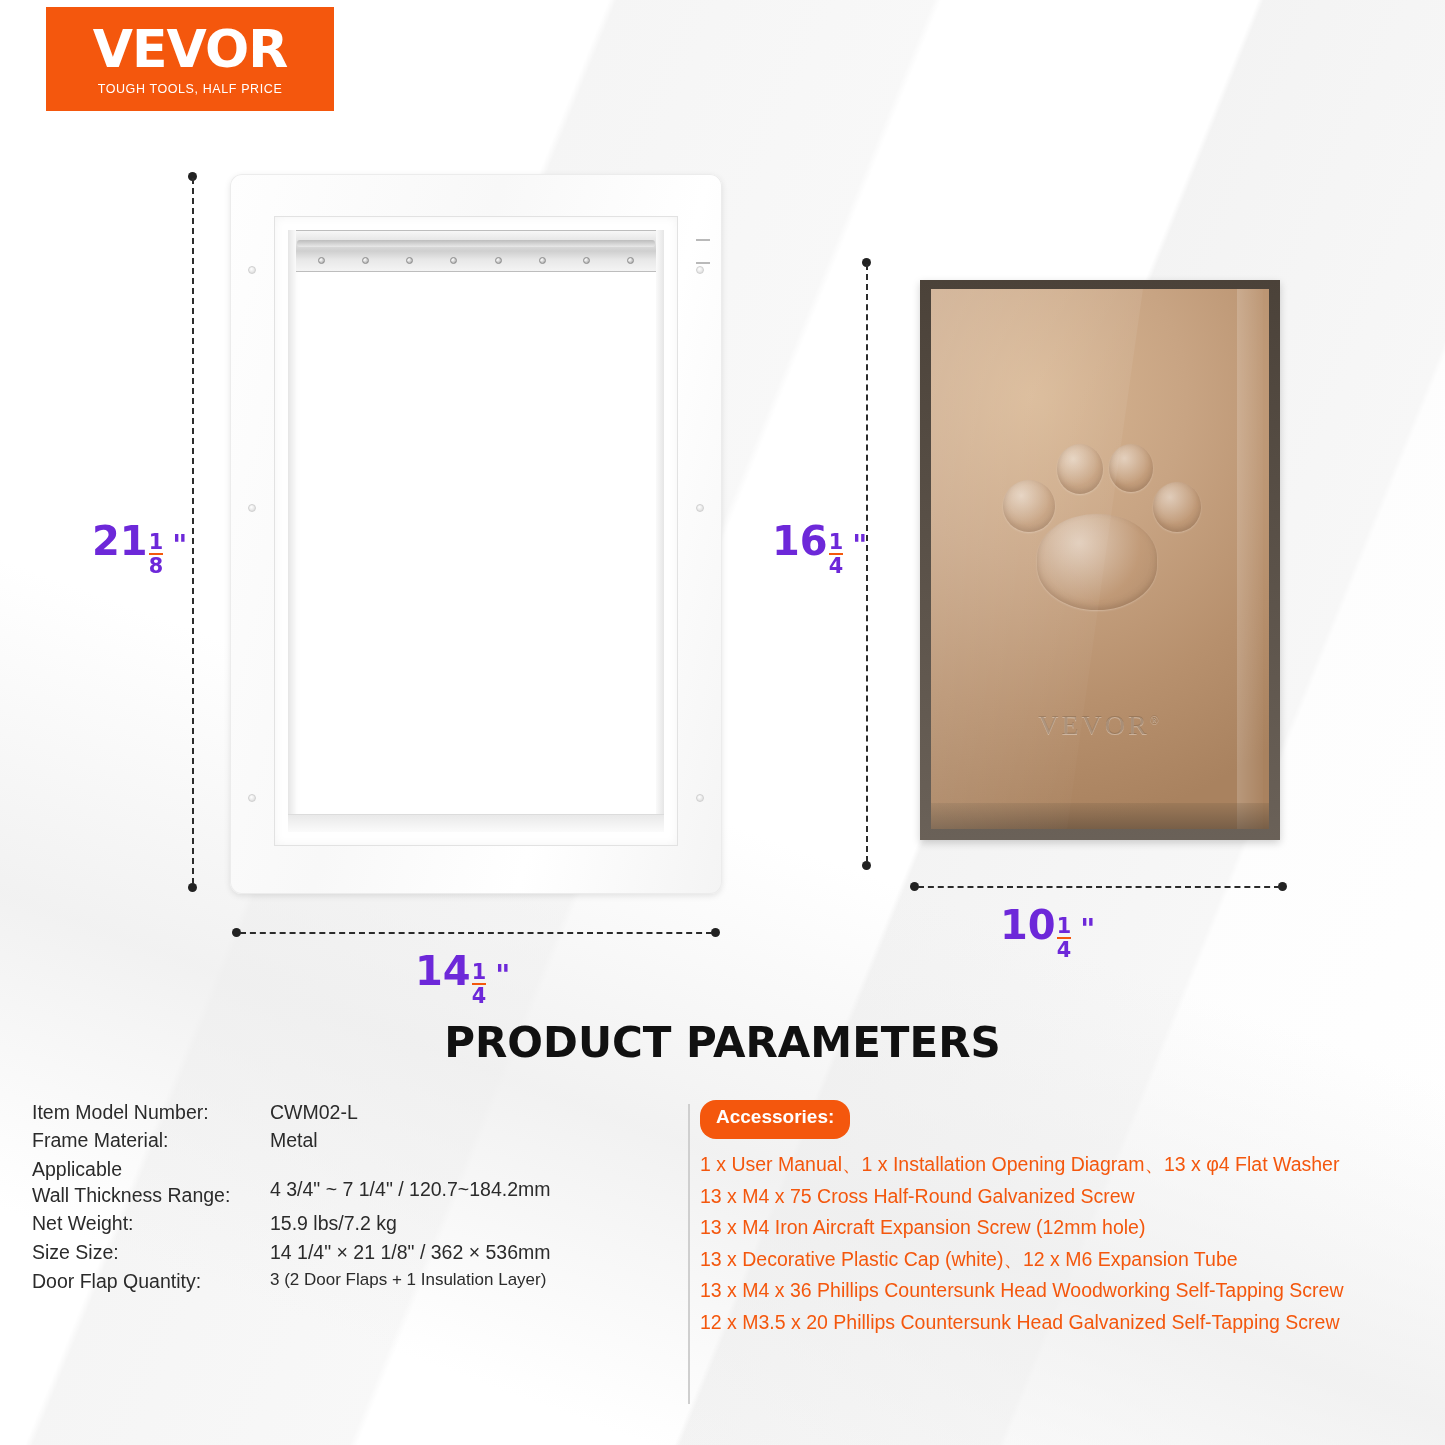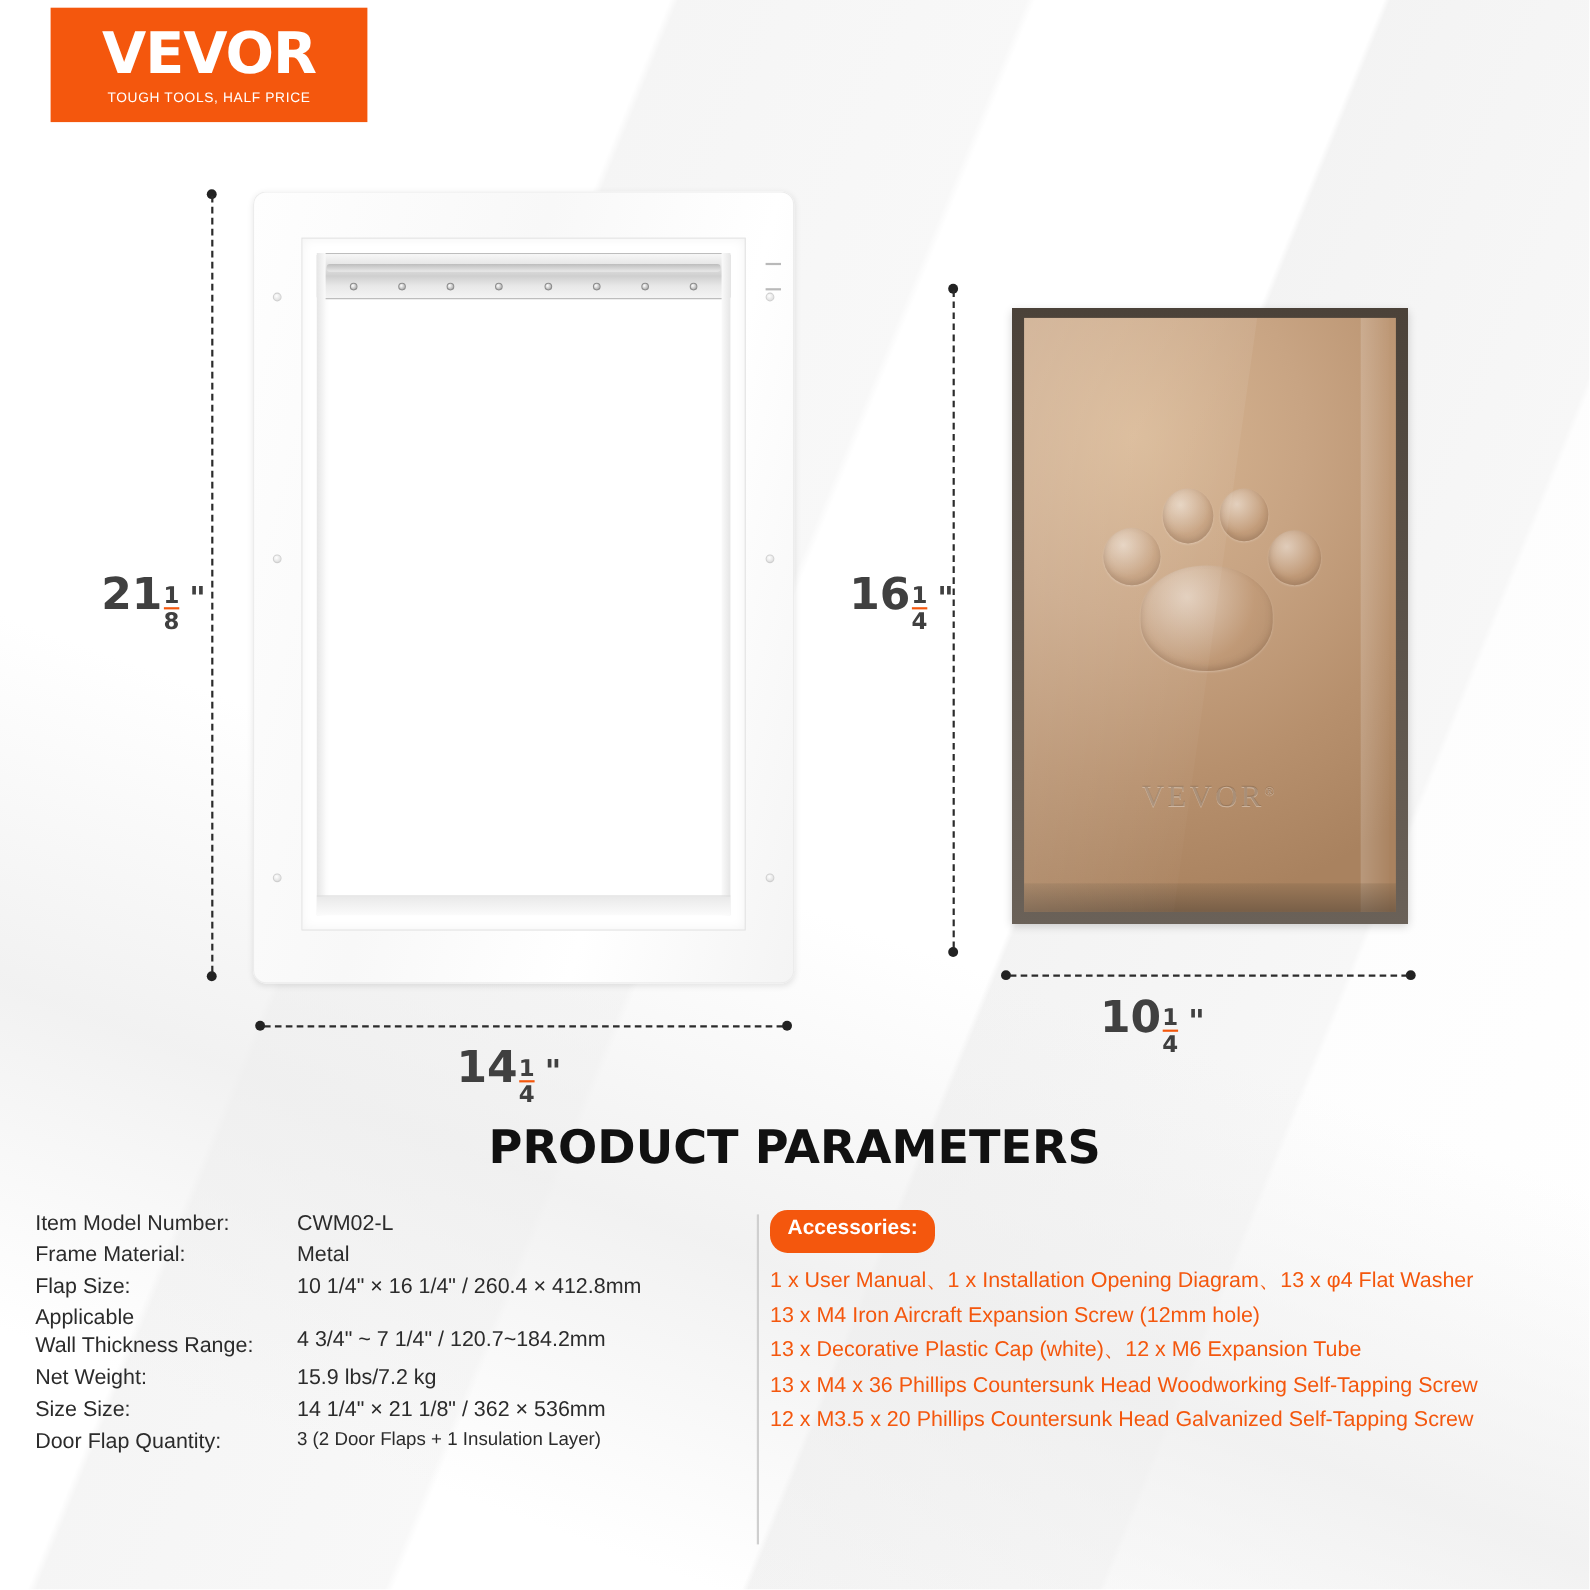--- a/index.html
+++ b/index.html
@@ -221,21 +221,21 @@
   .dim-v {
     position: absolute;
     border-left: 2px dashed #2b2b2b;
   }
   .dim-h {
     position: absolute;
     border-top: 2px dashed #2b2b2b;
   }
   .dim-label {
     position: absolute;
-    color: #404040;
+    color: #6d28d9;
     font-weight: bold;
     font-family: "DejaVu Sans", sans-serif;
     white-space: nowrap;
   }
   .dim-label .frac {
     display: inline-flex;
     flex-direction: column;
     align-items: center;
     font-size: 0.52em;
     line-height: 1;
@@ -409,24 +409,20 @@
     <tbody>
       <tr>
         <td class="k">Item Model Number:</td>
         <td class="v">CWM02-L</td>
       </tr>
       <tr>
         <td class="k">Frame Material:</td>
         <td class="v">Metal</td>
       </tr>
       <tr>
-        <td class="k">Flap Size:</td>
-        <td class="v">10 1/4"  ×  16 1/4"  / 260.4 × 412.8mm</td>
-      </tr>
-      <tr>
         <td class="k wrap" style="white-space:pre-line;">Applicable
 Wall Thickness Range:</td>
         <td class="v" style="padding-top:22px;">4 3/4"  ~ 7 1/4"  / 120.7~184.2mm</td>
       </tr>
       <tr>
         <td class="k">Net Weight:</td>
         <td class="v">15.9 lbs/7.2 kg</td>
       </tr>
       <tr>
         <td class="k">Size Size:</td>
@@ -439,18 +435,19 @@
     </tbody>
   </table>
 </div>
 
 <div id="divider"></div>
 
 <div id="accessories">
   <div id="acc-pill">Accessories:</div>
   <div id="acc-list">
     <div>1 x User Manual、1 x Installation Opening Diagram、13 x φ4 Flat Washer</div>
+    <div>13 x M4 x 75 Cross Half-Round Galvanized Screw</div>
     <div>13 x M4 Iron Aircraft Expansion Screw (12mm hole)</div>
     <div>13 x Decorative Plastic Cap (white)、12 x M6 Expansion Tube</div>
     <div>13 x M4 x 36 Phillips Countersunk Head Woodworking Self-Tapping Screw</div>
     <div>12 x M3.5 x 20 Phillips Countersunk Head Galvanized Self-Tapping Screw</div>
   </div>
 </div>
 
 </body></html>

